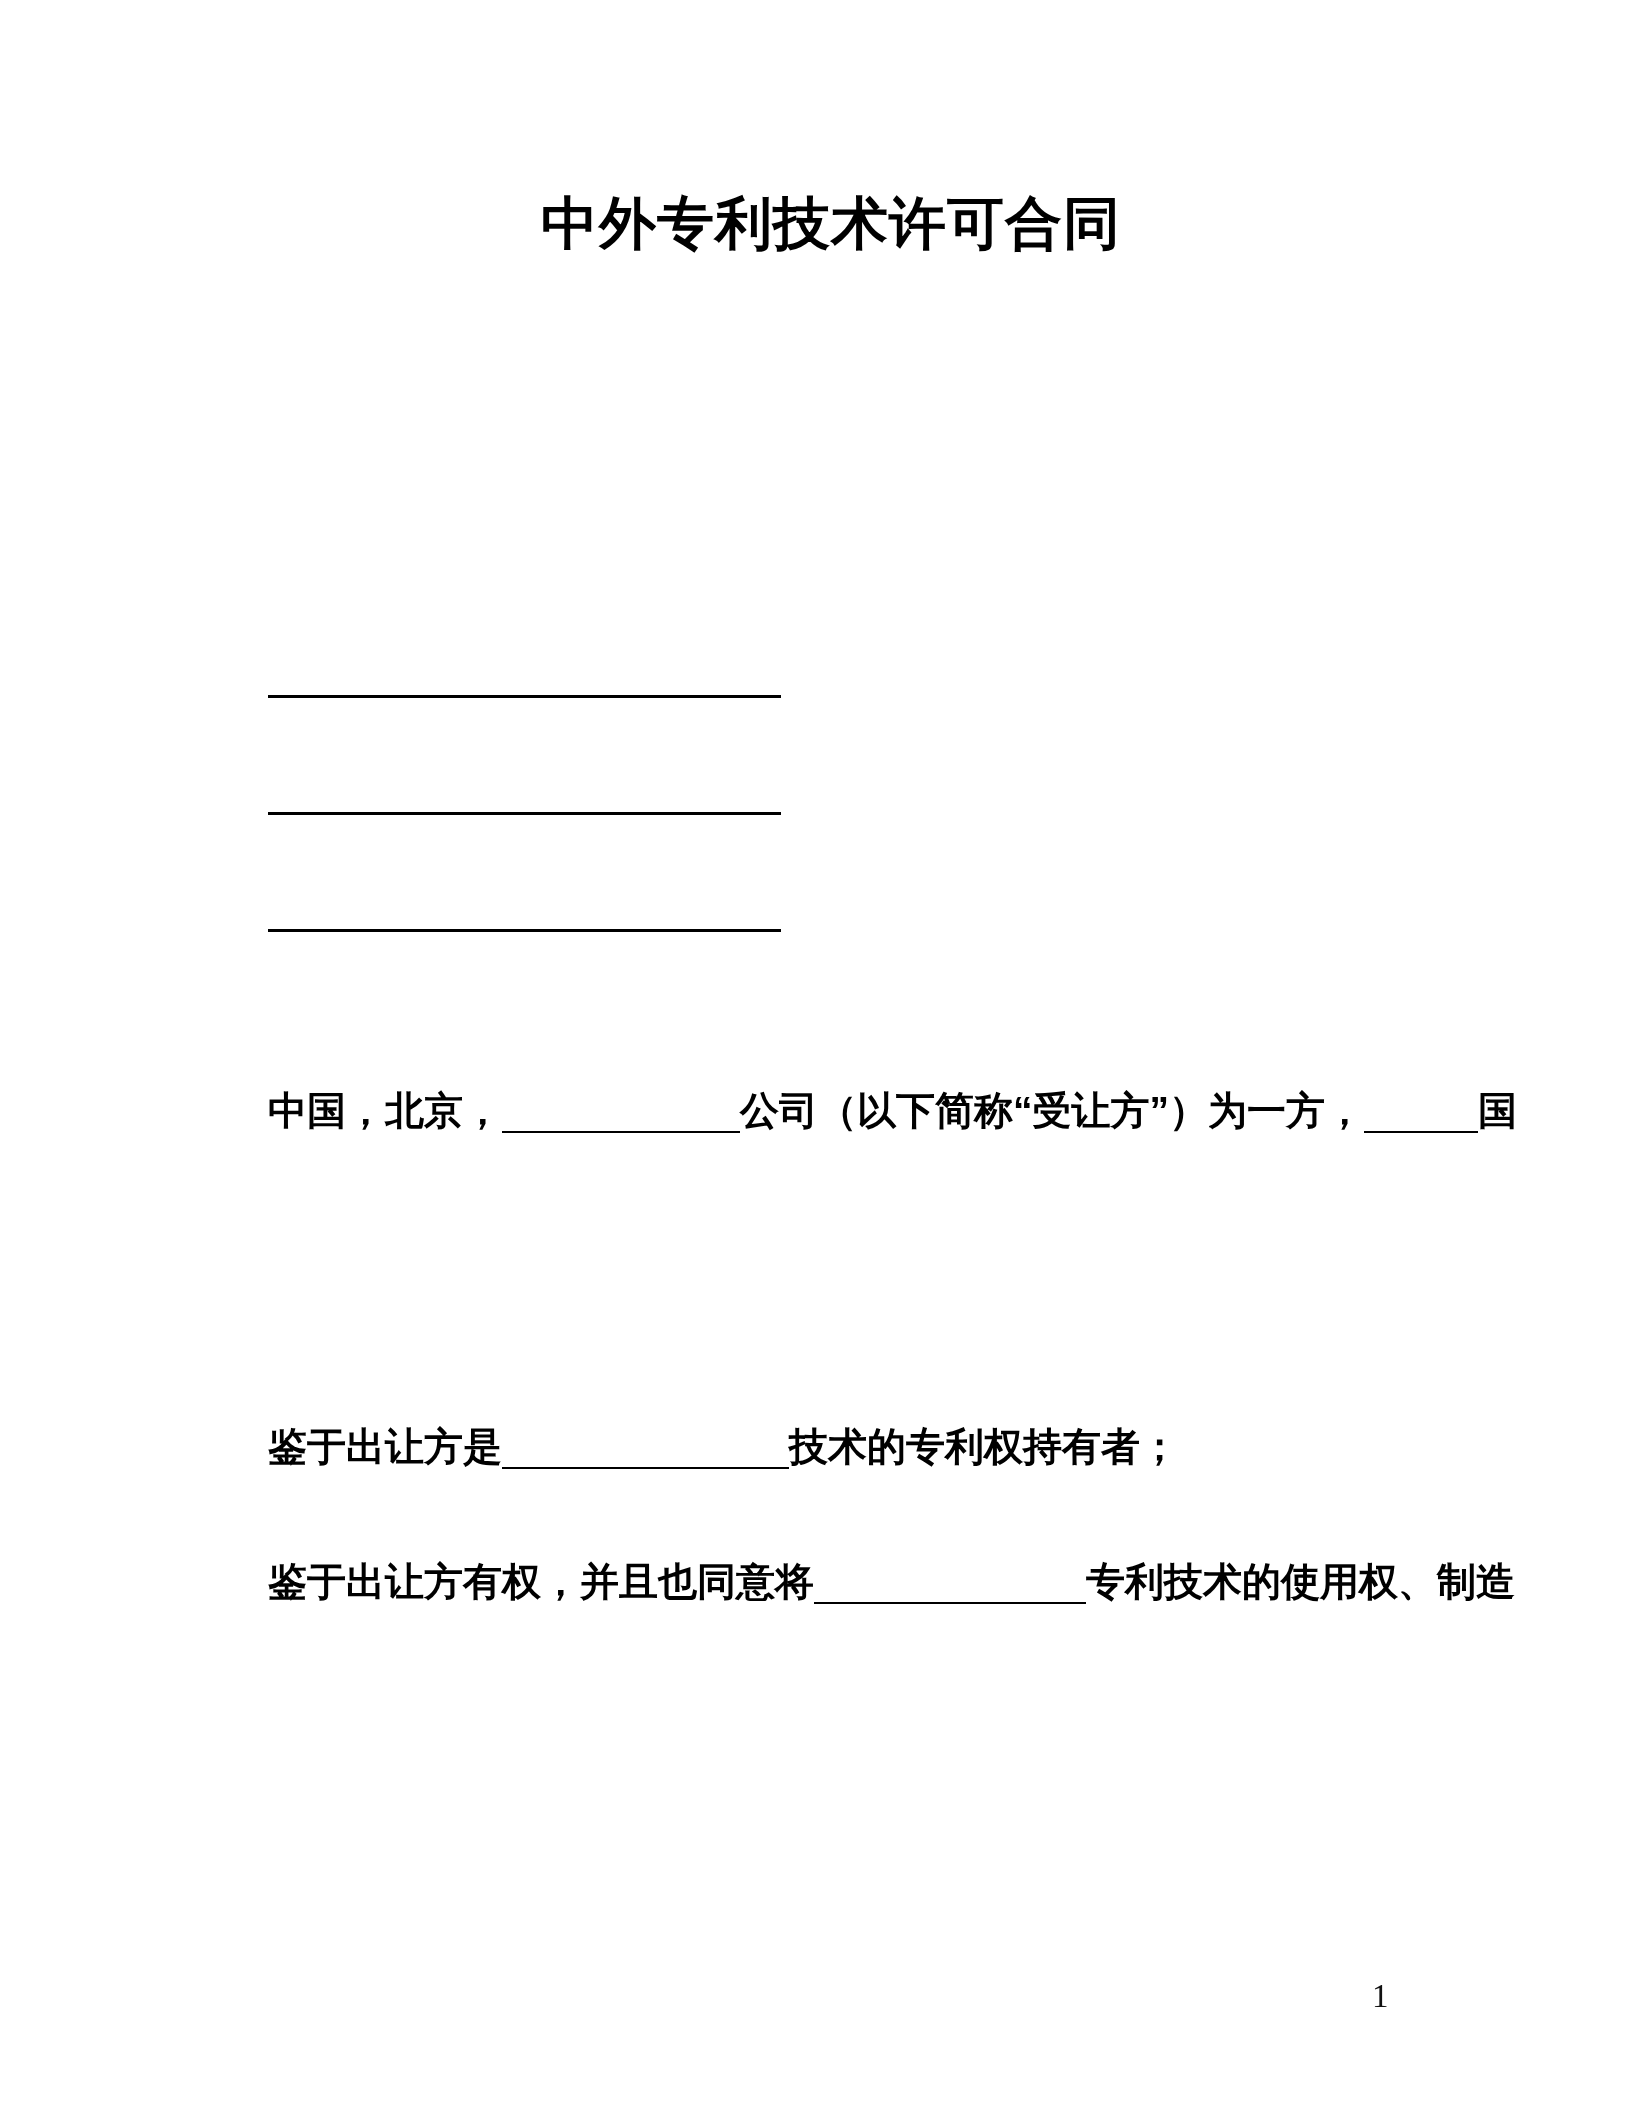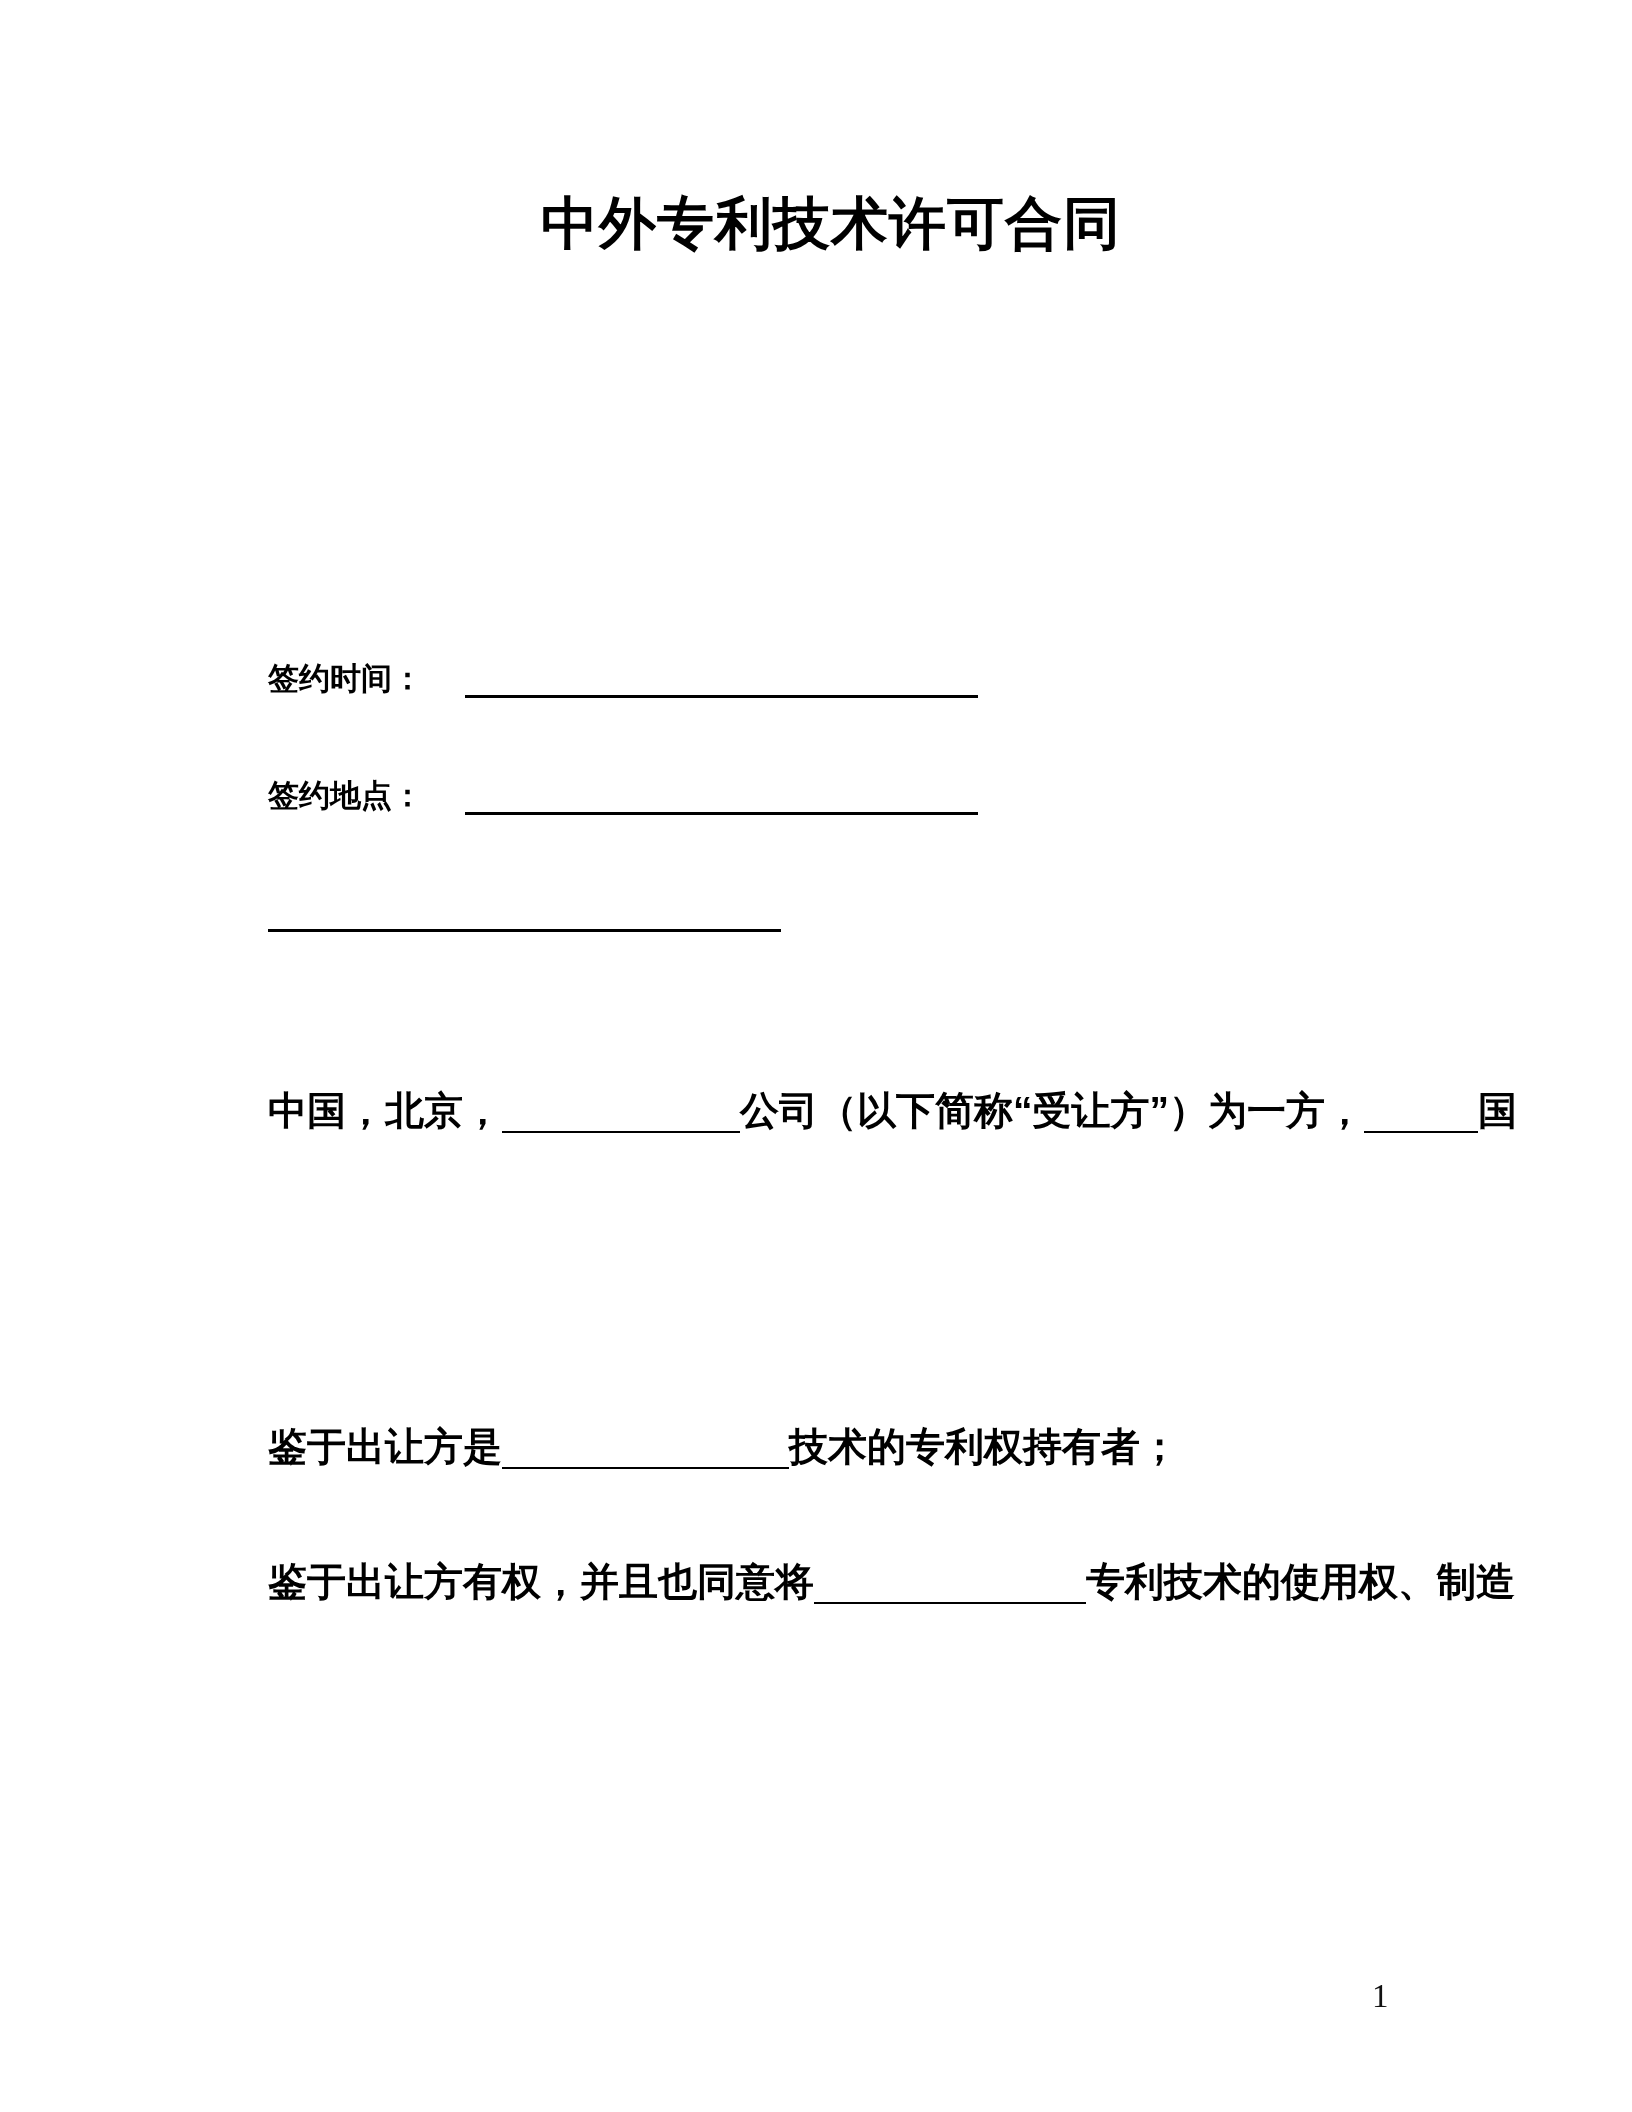--- a/index.html
+++ b/index.html
@@ -73,22 +73,22 @@
   }
 </style>
 </head>
 <body>
 
 <div class="page">
 
   <h1 class="doc-title">中外专利技术许可合同</h1>
 
   <div class="fields">
-      <div class="field-row"><span class="field-label">签约时间：</span><span class="blank" style="width: 513px;"></span></div>
-      <div class="field-row"><span class="field-label">签约地点：</span><span class="blank" style="width: 513px;"></span></div>
+      <div class="field-row"><span class="blank" style="width: 513px;"></span></div>
+      <div class="field-row"><span class="blank" style="width: 513px;"></span></div>
       <div class="field-row"><span class="blank" style="width: 513px;"></span></div>
     </div>
 
   <div class="paragraphs">
       <div class="para">
         <div class="line indent"><span class="run">中国，北京，</span><span class="blank" style="width: 238px;"></span><span class="run">公司（以下简称“受让方”）为一方，</span><span class="blank" style="width: 114px;"></span><span class="run">国</span></div>
       </div>
       <div class="para">
         <div class="line indent"><span class="run">鉴于出让方是</span><span class="blank" style="width: 287px;"></span><span class="run">技术的专利权持有者；</span></div>
       </div>

